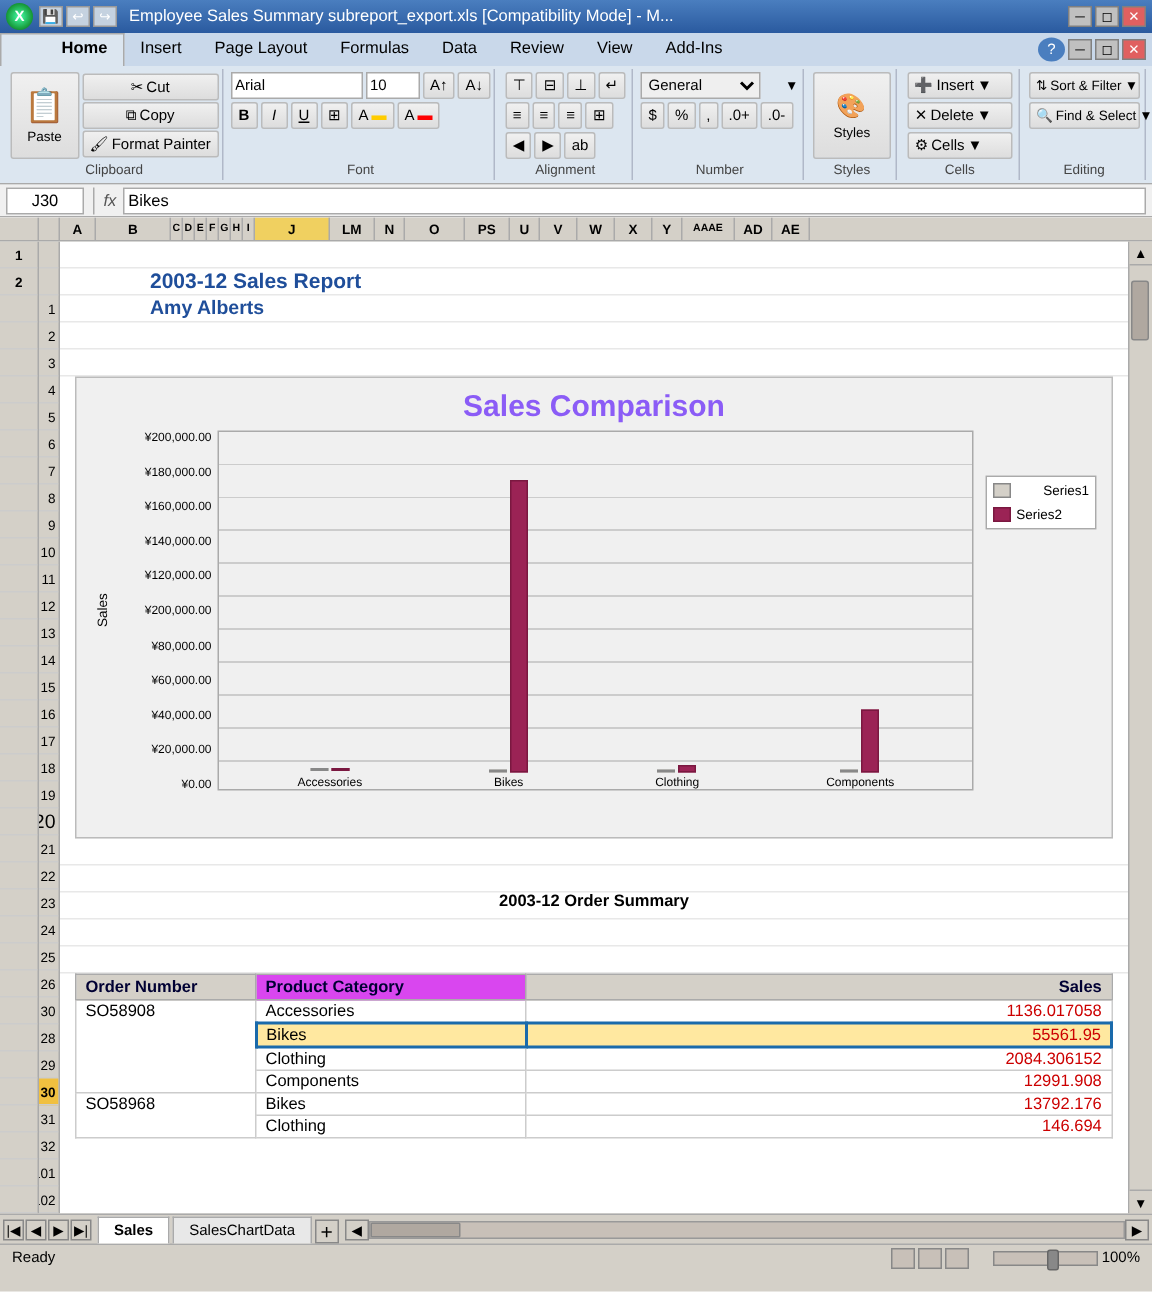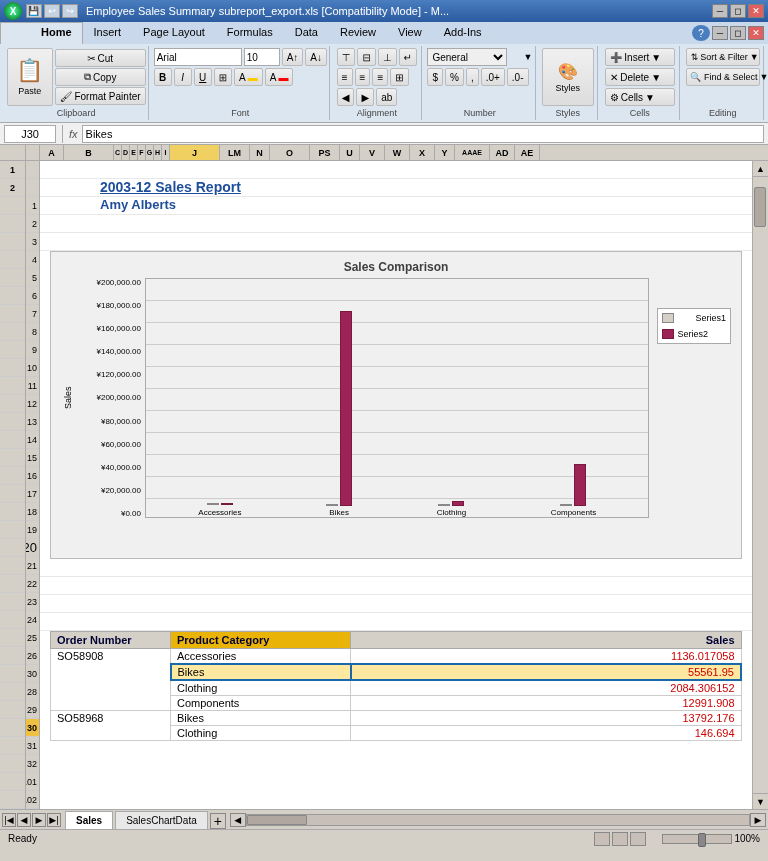--- a/index.html
+++ b/index.html
@@ -72,21 +72,21 @@
       height: 18px; background: #d4d0c8; display: flex; align-items: center;
       justify-content: space-between; padding: 0 8px; border-top: 1px solid #aaa; font-size: 10px;
     }
 
     
     .data-table { border-collapse: collapse; width: 80%; margin: 0 auto; font-size: 11px; }
     .data-table th { background: #d4d0c8; border: 1px solid #aaa; padding: 2px 6px; text-align: left; font-weight: bold; color: #000033; }
     .data-table td { border: 1px solid #ccc; padding: 1px 6px; }
 
     
-    .report-title { font-size: 14px; font-weight: bold; color: #1f4e9a; text-decoration: underline; }
+    .report-title { font-size: 14px; font-weight: bold; color: #1f4e9a; }
     .report-subtitle { font-size: 13px; font-weight: bold; color: #1f4e9a; }
   </style>
 </head>
 <body>
 
 <div class="title-bar">
   <div class="title-bar-left">
     <div style="width:18px;height:18px;background:radial-gradient(circle,#4fa,#060);border-radius:50%;display:flex;align-items:center;justify-content:center;font-size:10px;color:#fff;font-weight:bold;">X</div>
     <div style="display:flex;gap:2px;">
       <div style="width:16px;height:14px;background:#c5d2e0;border:1px solid #999;display:flex;align-items:center;justify-content:center;font-size:9px;cursor:pointer;">💾</div>
@@ -362,21 +362,21 @@
         <div style="height:18px;border-bottom:1px solid #e8e8e8;padding-left:60px;">
           <span class="report-subtitle">Amy Alberts</span>
         </div>
 
         <div style="height:18px;border-bottom:1px solid #e8e8e8;"></div>
 
         <div style="height:18px;border-bottom:1px solid #e8e8e8;"></div>
 
         <div style="height:308px;border:1px solid #bbb;margin:0 10px;background:#f0f0f0;position:relative;">
 
-          <div style="text-align:center;font-size:12px;font-weight:bold;color:#404040;padding-top:8px;">Sales Comparison</div>
+          <div style="text-align:center;font-size:20px;font-weight:bold;color:#8b5cf6;padding-top:8px;">Sales Comparison</div>
 
           <div style="display:flex;height:240px;margin:4px 10px 0 10px;">
 
             <div style="display:flex;align-items:center;justify-content:center;width:14px;writing-mode:vertical-rl;transform:rotate(180deg);font-size:9px;">Sales</div>
 
             <div style="display:flex;flex-direction:column;width:70px;justify-content:space-between;align-items:flex-end;padding-right:4px;font-size:8px;">
               <span>¥200,000.00</span>
               <span>¥180,000.00</span>
               <span>¥160,000.00</span>
               <span>¥140,000.00</span>
@@ -433,30 +433,33 @@
                 <div style="width:12px;height:10px;background:#9b2355;border:1px solid #7a1840;"></div>
                 <span>Series2</span>
               </div>
             </div>
           </div>
         </div>
 
         <div style="height:18px;border-bottom:1px solid #e8e8e8;"></div>
         <div style="height:18px;border-bottom:1px solid #e8e8e8;"></div>
 
+        <div style="height:18px;border-bottom:1px solid #e8e8e8;text-align:center;font-weight:bold;font-size:11px;">
+          <span>2003-12 Order Summary</span>
+        </div>
 
         <div style="height:18px;border-bottom:1px solid #e8e8e8;"></div>
         <div style="height:18px;border-bottom:1px solid #e8e8e8;"></div>
 
         <div style="margin:0 10px;">
           <table class="data-table" style="width:100%;">
             <thead>
               <tr>
                 <th style="background:#d4d0c8;border:1px solid #aaa;padding:2px 6px;font-weight:bold;color:#000033;width:120px;">Order Number</th>
-                <th style="background:#eab308;border:1px solid #aaa;padding:2px 6px;font-weight:bold;color:#000033;width:180px;">Product Category</th>
+                <th style="background:#d946ef;border:1px solid #aaa;padding:2px 6px;font-weight:bold;color:#000033;width:180px;">Product Category</th>
                 <th style="background:#d4d0c8;border:1px solid #aaa;padding:2px 6px;font-weight:bold;color:#000033;text-align:right;">Sales</th>
               </tr>
             </thead>
             <tbody>
 
               <tr>
                 <td style="border:1px solid #ccc;padding:1px 6px;vertical-align:top;" rowspan="4">SO58908</td>
                 <td style="border:1px solid #ccc;padding:1px 6px;">Accessories</td>
                 <td style="border:1px solid #ccc;padding:1px 6px;text-align:right;color:#cc0000;">1136.017058</td>
               </tr>

